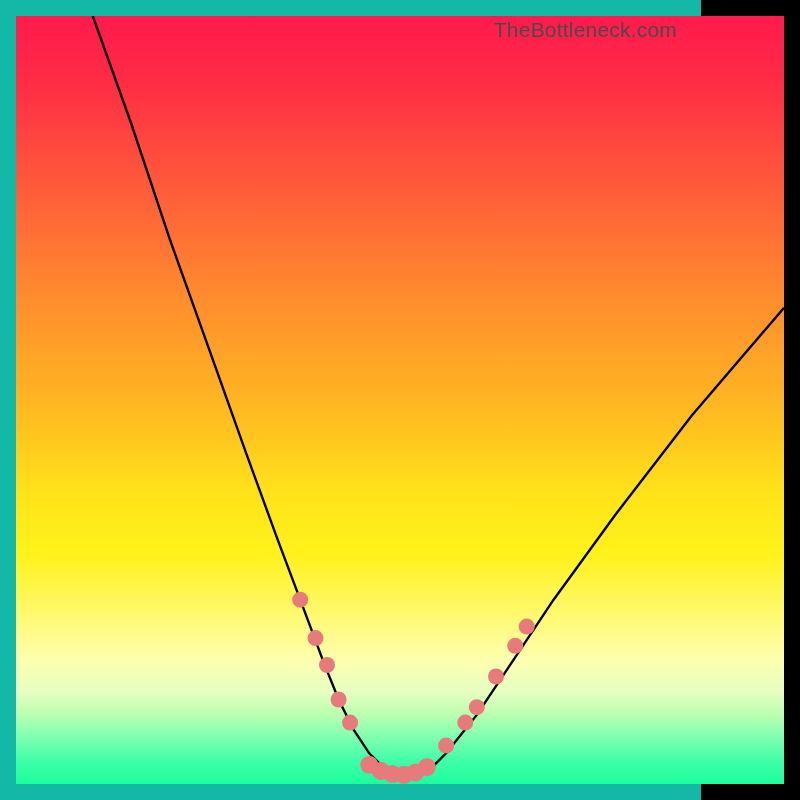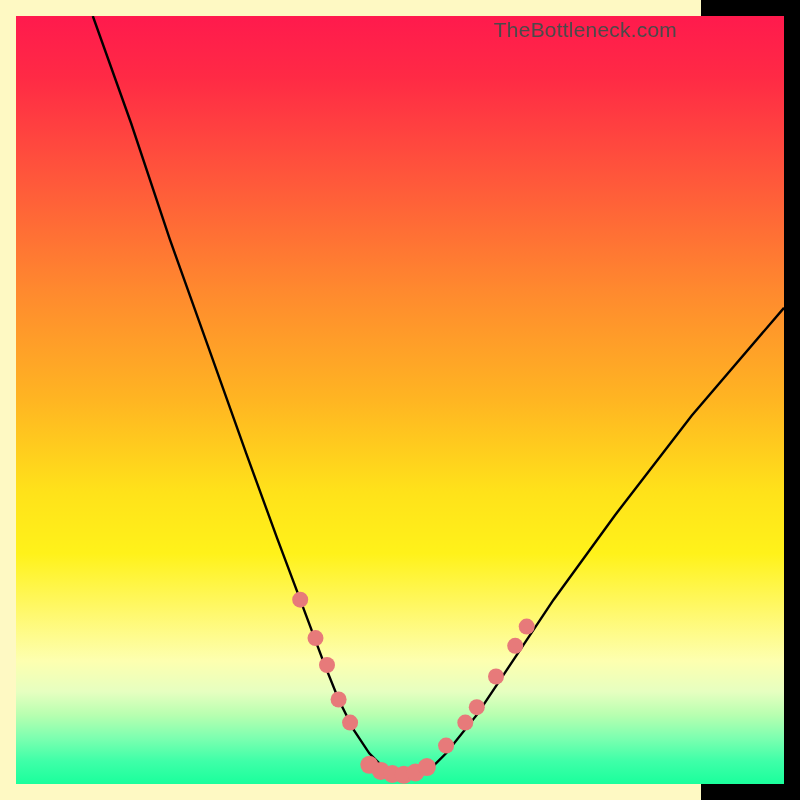--- a/index.html
+++ b/index.html
@@ -8,21 +8,21 @@
     width: 800px;
     height: 800px;
     overflow: hidden;
     background: #000;
     font-family: Arial, Helvetica, sans-serif;
   }
   .frame {
     position: relative;
     width: 701px;
     height: 800px;
-    background: #fef9c3;
+    background: #14b8a6;
   }
   .plot {
     position: absolute;
     left: 16px;
     top: 16px;
     width: 768px;
     height: 768px;
     
     background: linear-gradient(
       to bottom,

